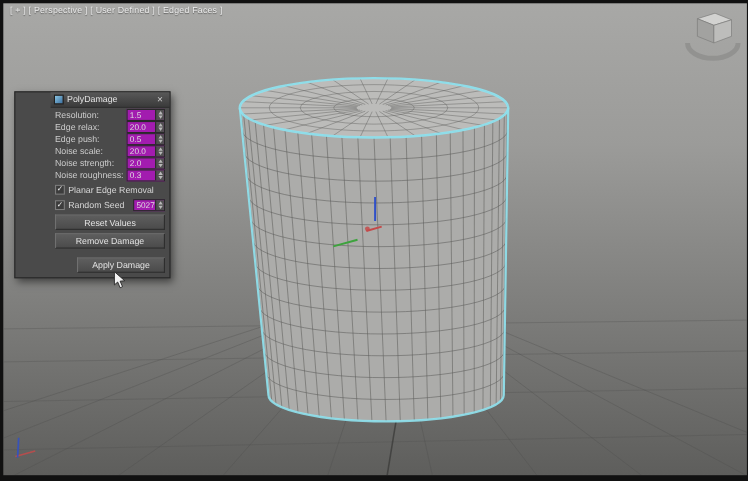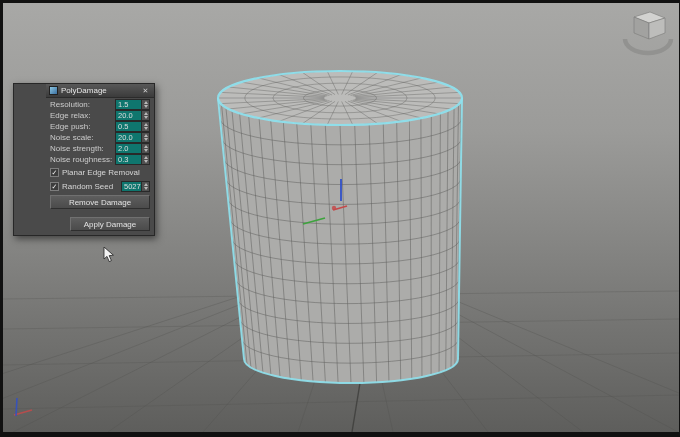--- a/index.html
+++ b/index.html
@@ -18,21 +18,21 @@
   .dlg-title{height:13px;background:linear-gradient(#585858,#3b3b3b);display:flex;
     align-items:center;padding:0 3px;border-bottom:1px solid #2b2b2b;}
   .dlg-icon{width:7px;height:7px;background:linear-gradient(135deg,#8cc6e2,#3a6fa0);
     border:1px solid #202020;flex:0 0 auto;}
   .dlg-ttl{flex:1;margin-left:3px;color:#e4e4e4;}
   .dlg-close{width:11px;height:10px;display:flex;align-items:center;justify-content:center;
     color:#cccccc;font-size:7px;cursor:default;}
   .section{padding:4px 4px 2px;color:#dadada;}
   .row{display:flex;align-items:center;justify-content:space-between;padding:0 4px;margin:1px 0;height:10px;}
   .flabel{color:#cccccc;text-align:right;}
-  .fbox{width:33px;height:9px;background:#0f766e;border:1px solid #292929;display:flex;align-items:center;}
+  .fbox{width:33px;height:9px;background:#a21caf;border:1px solid #292929;display:flex;align-items:center;}
   .fbox.seed{width:27px;}
   .fval{flex:1;padding-left:2px;font-size:7.5px;color:#dedede;}
   .spin{width:7px;align-self:stretch;background:#505050;border-left:1px solid #2a2a2a;
     display:flex;flex-direction:column;align-items:center;justify-content:center;gap:1px;}
   .su{width:0;height:0;border-left:2.5px solid transparent;border-right:2.5px solid transparent;
     border-bottom:3px solid #b8b8b8;}
   .sd{width:0;height:0;border-left:2.5px solid transparent;border-right:2.5px solid transparent;
     border-top:3px solid #b8b8b8;}
   .crow{display:flex;align-items:center;gap:3px;padding:1px 4px;height:10px;margin-top:2px;}
   .cb{width:7px;height:7px;background:#3c3c3c;border:1px solid #7d7d7d;color:#efefef;
@@ -156,20 +156,21 @@
           <circle cx="331" cy="205" r="2.2" fill="#c44a4a" opacity="0.85"></circle>
         </g>
         <g>
           <path d="M 622 36 A 23 14 0 1 0 668 36" fill="none" stroke="#90908e" stroke-width="4.5" opacity="0.9"></path>
           <polygon points="631,14 647,9 662,15 646,20" fill="#d2d2d0" stroke="#7a7a78" stroke-width="0.6"></polygon>
           <polygon points="631,14 646,20 646,36 631,30" fill="#a2a2a0" stroke="#7a7a78" stroke-width="0.6"></polygon>
           <polygon points="646,20 662,15 662,30 646,36" fill="#bdbdbb" stroke="#7a7a78" stroke-width="0.6"></polygon>
         </g>
       </svg>
 
+    <div class="vp-label">[ + ] [ Perspective ] [ User Defined ] [ Edged Faces ]</div>
 
     <div class="dlg">
       <div class="dlg-title">
         <span class="dlg-icon"></span>
         <span class="dlg-ttl">PolyDamage</span>
         <span class="dlg-close">✕</span>
       </div>
 
 
       <div class="row">
@@ -242,20 +243,21 @@
         <span style="flex:1">Random Seed</span>
         <span class="fbox seed">
           <span class="fval">5027</span>
           <span class="spin">
               <i class="su"></i>
               <i class="sd"></i>
             </span>
         </span>
       </div>
 
+      <div class="btn">Reset Values</div>
       <div class="btn">Remove Damage</div>
       <div class="btn apply">Apply Damage</div>
     </div>
 
     <div class="cursor">
       <svg width="12" height="16" viewBox="0 0 12 16">
         <polygon points="1,0 1,12 4,9.4 6.2,14.6 8.4,13.6 6.2,8.6 10.4,8.2" fill="#f2f2f2" stroke="#222" stroke-width="0.8"></polygon>
       </svg>
     </div>
 

